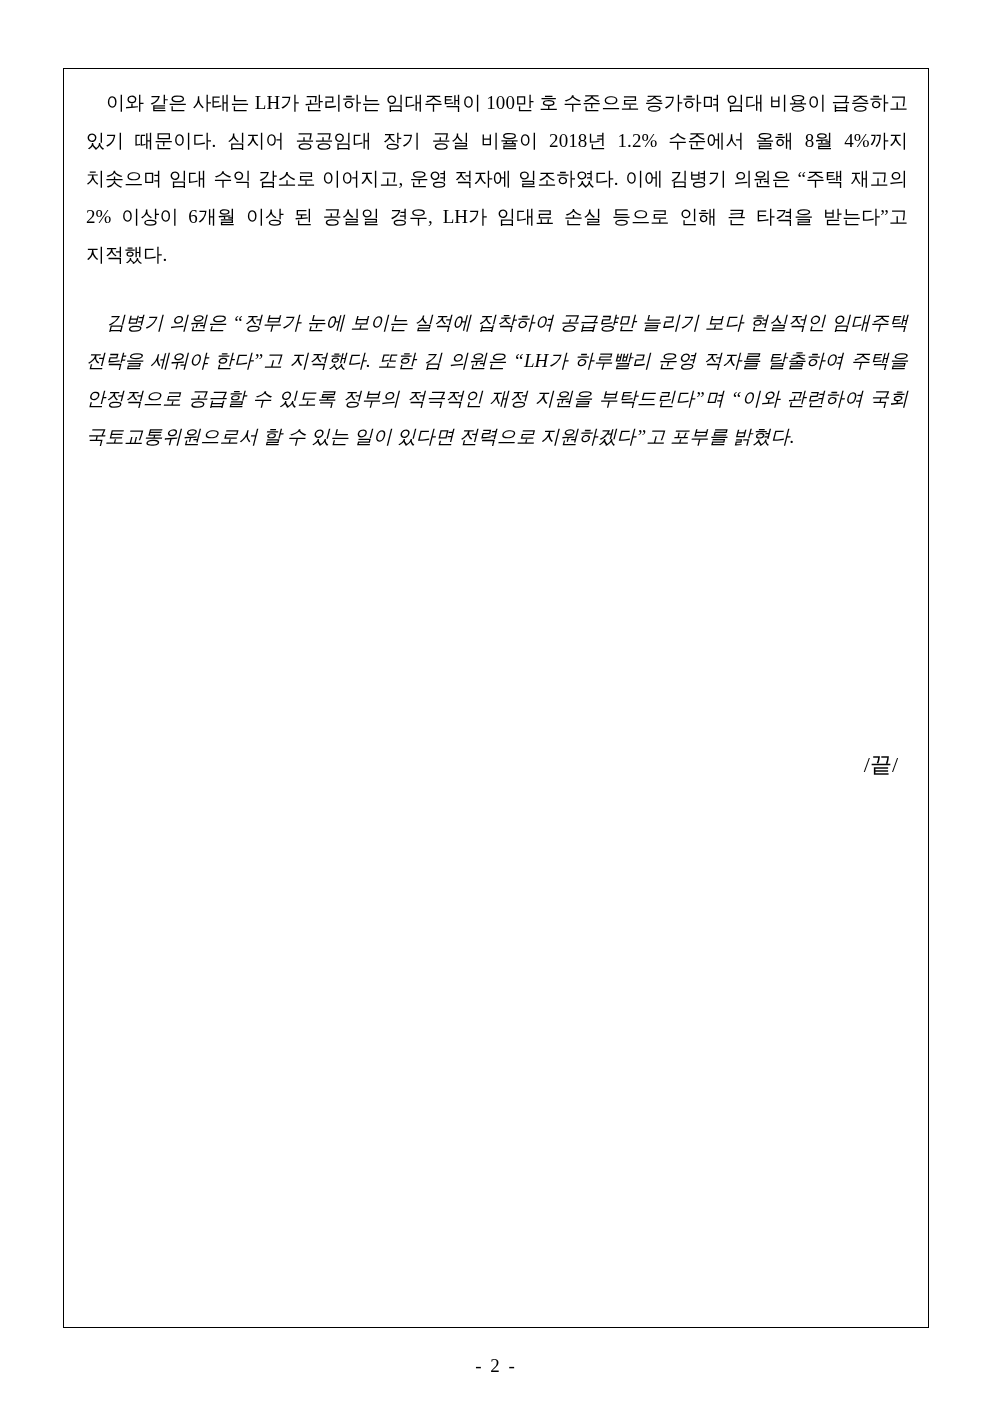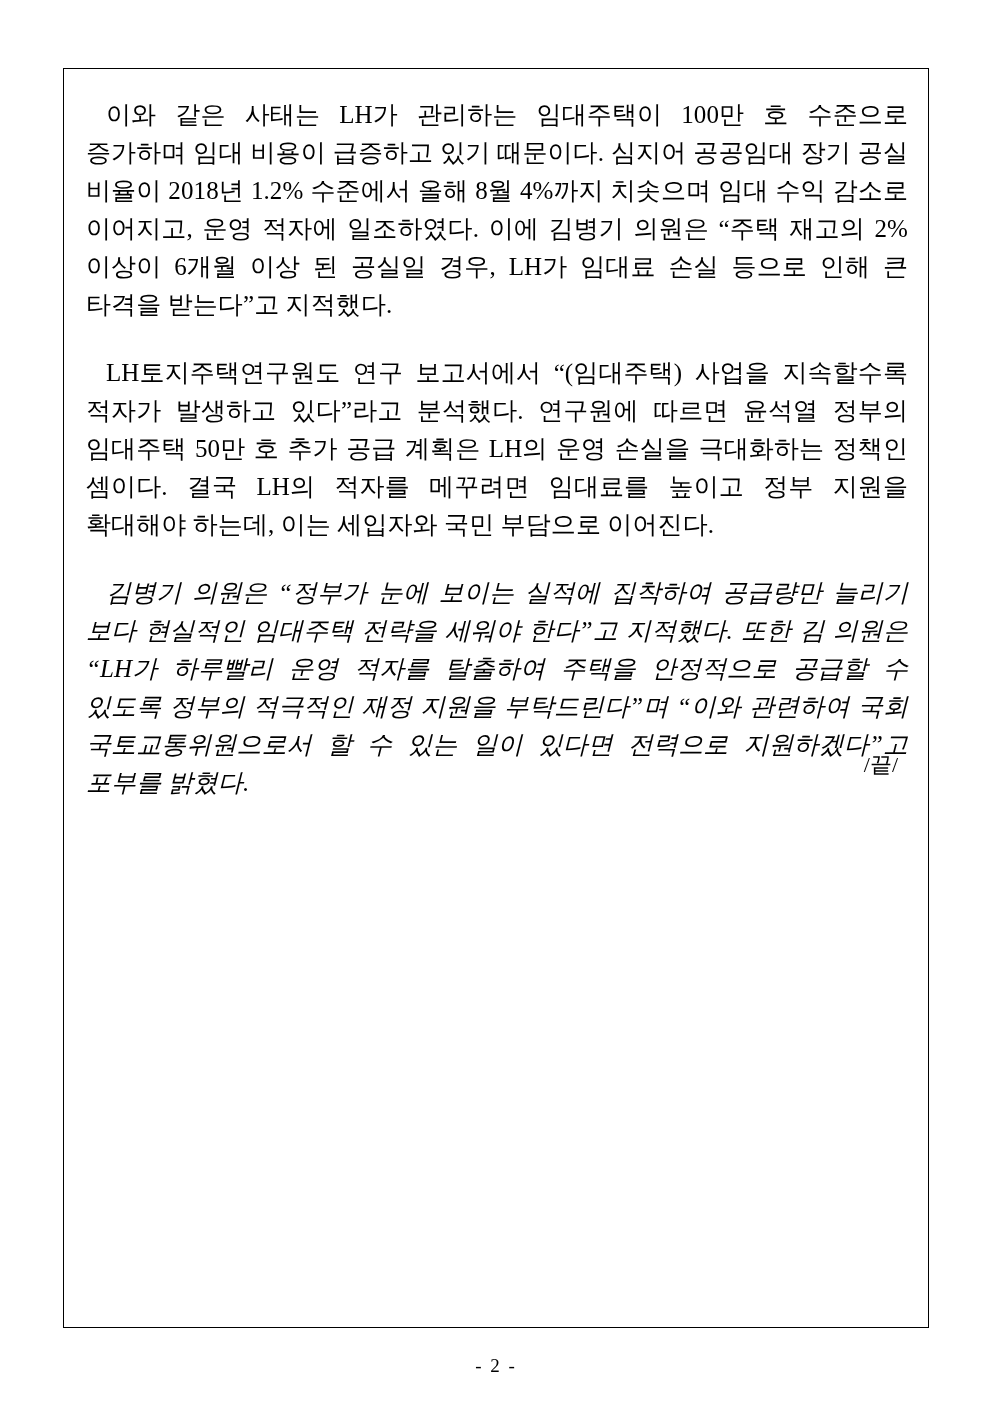--- a/index.html
+++ b/index.html
@@ -33,22 +33,22 @@
   }
   .content {
     position: absolute;
     left: 78px;
     top: 84px;
     width: 838px;
     box-sizing: border-box;
     padding: 0 8px;
   }
   p.para {
-    margin: 12px 0 30px 0;
-    font-size: 25px;
+    margin: 0 0 30px 0;
+    font-size: 19px;
     line-height: 38px;
     text-align: justify;
     text-justify: inter-word;
     text-indent: 20px;
     word-break: keep-all;
     letter-spacing: 0.1px;
   }
   p.para:last-of-type {
     margin-bottom: 0;
     font-style: italic;
@@ -76,21 +76,20 @@
 </style>
 </head>
 <body>
 
 <div class="page">
 
   <div class="page-border"></div>
 
   <div class="content">
     <p class="para">이와 같은 사태는 LH가 관리하는 임대주택이 100만 호 수준으로 증가하며 임대 비용이 급증하고 있기 때문이다. 심지어 공공임대 장기 공실 비율이 2018년 1.2% 수준에서 올해 8월 4%까지 치솟으며 임대 수익 감소로 이어지고, 운영 적자에 일조하였다. 이에 김병기 의원은 “주택 재고의 2% 이상이 6개월 이상 된 공실일 경우, LH가 임대료 손실 등으로 인해 큰 타격을 받는다”고 지적했다.</p>
-    <p class="para">LH토지주택연구원도 연구 보고서에서 “(임대주택) 사업을 지속할수록 적자가 발생하고 있다”라고 분석했다. 연구원에 따르면 윤석열 정부의 임대주택 50만 호 추가 공급 계획은 LH의 운영 손실을 극대화하는 정책인 셈이다. 결국 LH의 적자를 메꾸려면 임대료를 높이고 정부 지원을 확대해야 하는데, 이는 세입자와 국민 부담으로 이어진다.</p>
     <p class="para">김병기 의원은 “정부가 눈에 보이는 실적에 집착하여 공급량만 늘리기 보다 현실적인 임대주택 전략을 세워야 한다”고 지적했다. 또한 김 의원은 “LH가 하루빨리 운영 적자를 탈출하여 주택을 안정적으로 공급할 수 있도록 정부의 적극적인 재정 지원을 부탁드린다”며 “이와 관련하여 국회 국토교통위원으로서 할 수 있는 일이 있다면 전력으로 지원하겠다”고 포부를 밝혔다.</p>
   </div>
 
   <div class="end-mark">/끝/</div>
 
   <div class="page-number">- 2 -</div>
 
 </div>
 
 </body></html>

